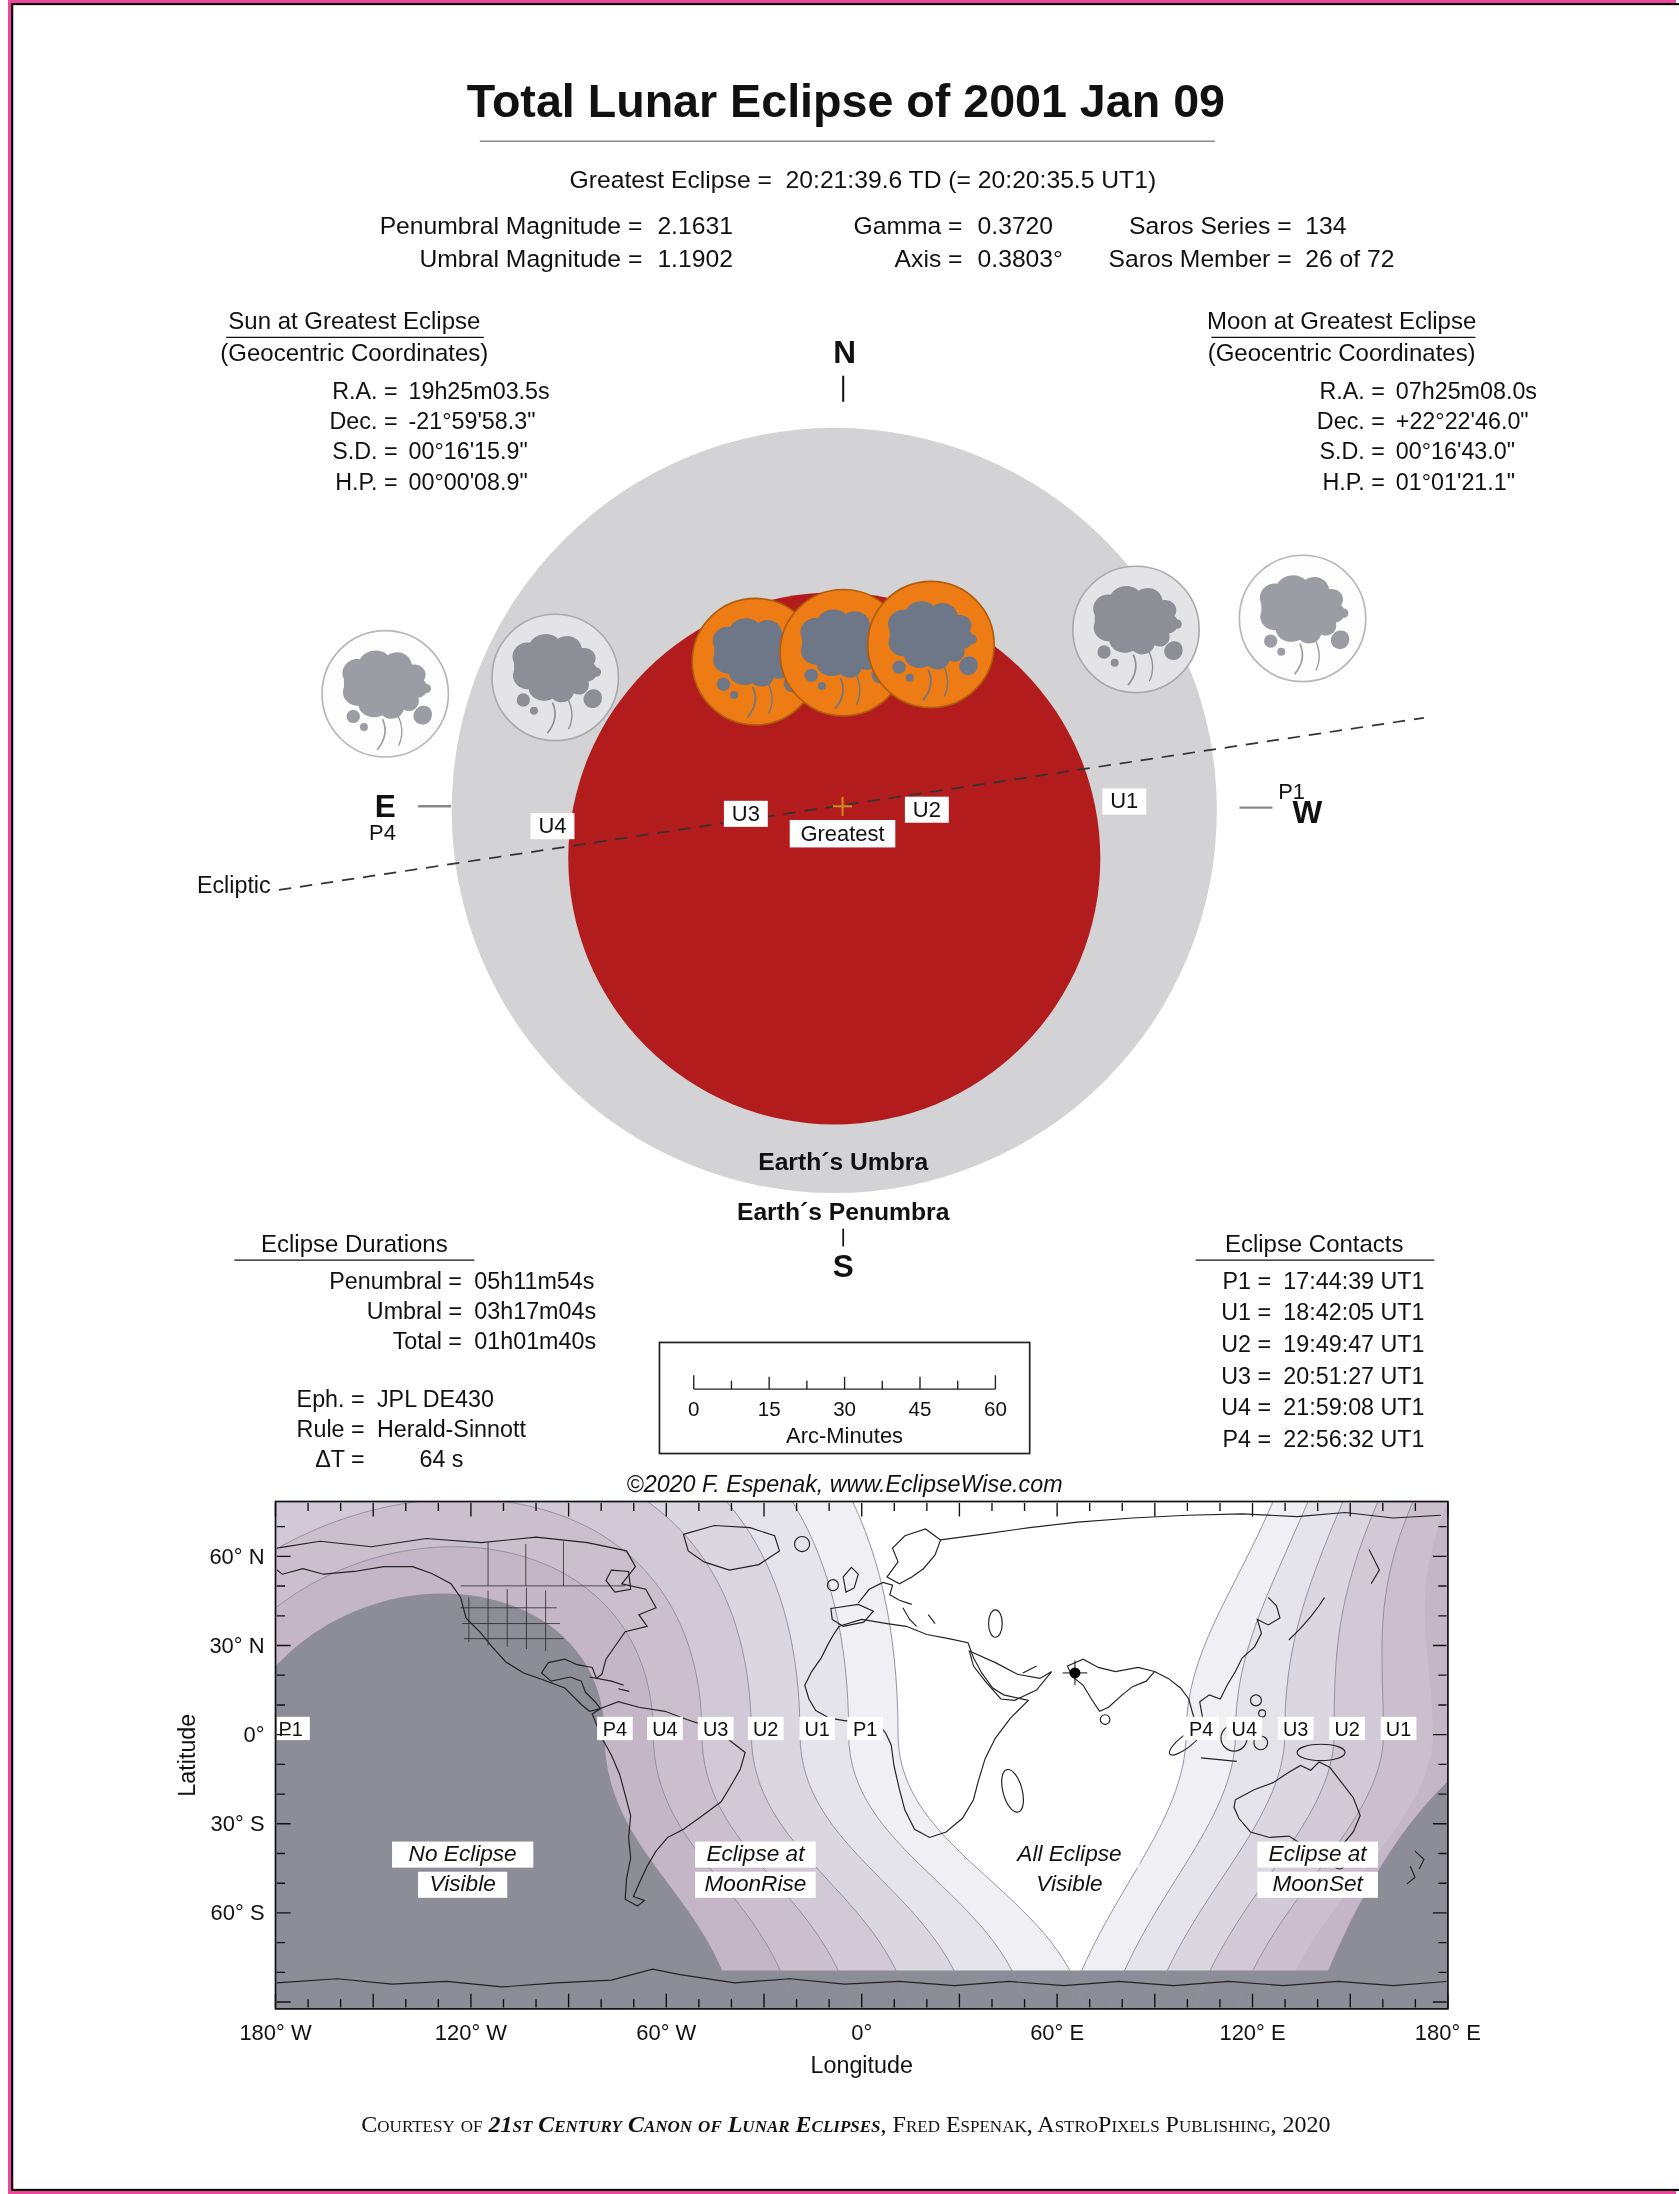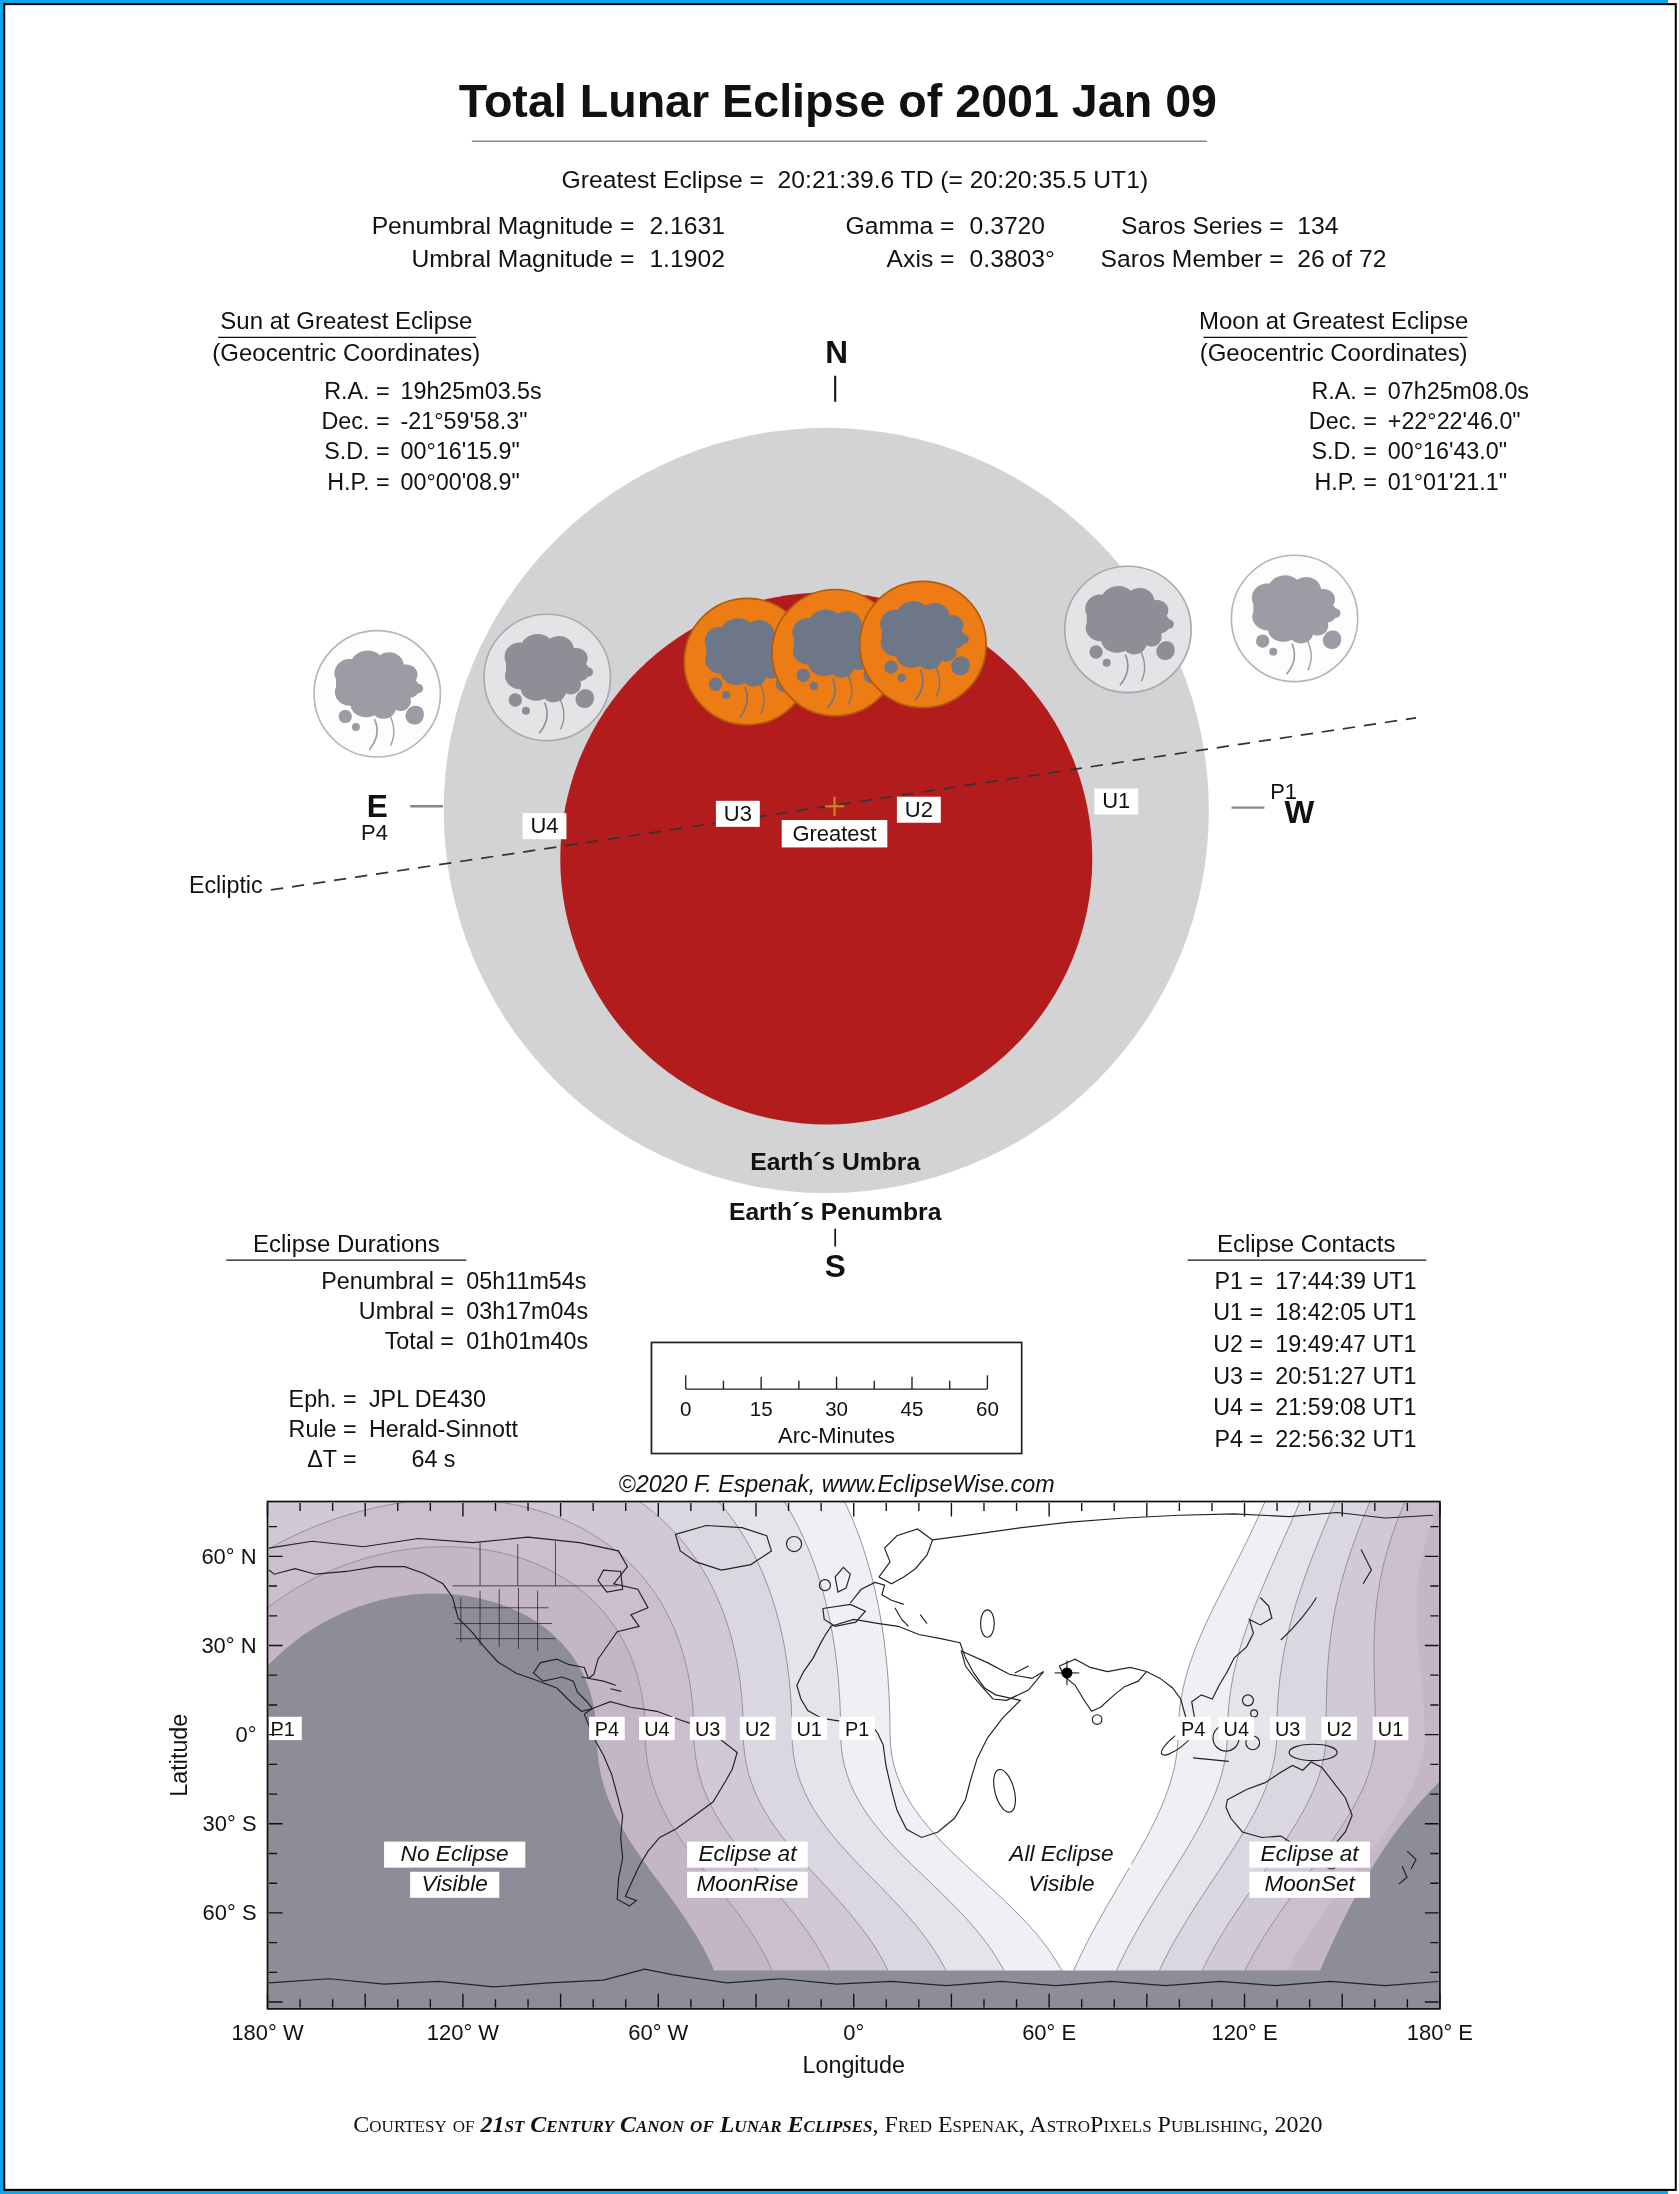--- a/index.html
+++ b/index.html
@@ -1,16 +1,16 @@
 <!DOCTYPE html>
 <html style="font-size:11px"><head>
 <meta charset="utf-8">
 <style>
   html,body{margin:0;padding:0;background:#fff;}
-  #page{position:relative;width:1668px;height:2194px;background:#0ea5e9;}
+  #page{position:relative;width:1668px;height:2194px;background:#ec4899;margin-left:8px;}
   svg{position:absolute;top:0;left:0;}
   text{font-family:"Liberation Sans",sans-serif;fill:#111;}
   .mid{text-anchor:middle}
   .end{text-anchor:end}
   .bold{font-weight:bold}
   .it{font-style:italic}
   .ser{font-family:"Liberation Serif",serif}
   .sc{font-variant:small-caps}
 </style>
 </head>

